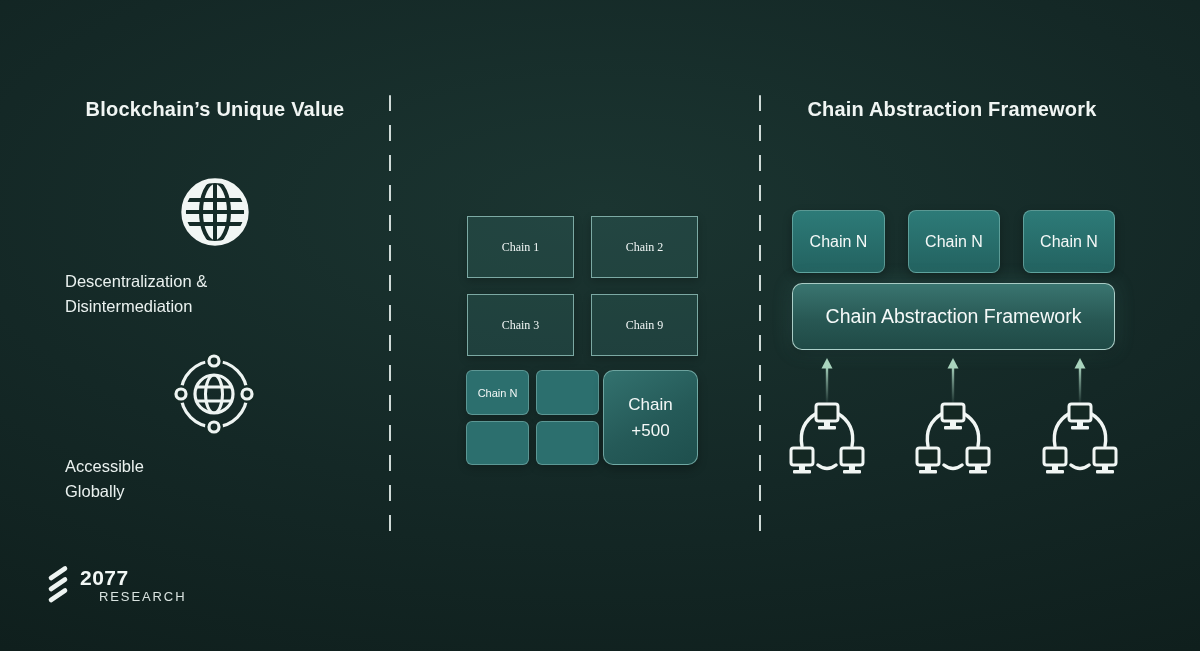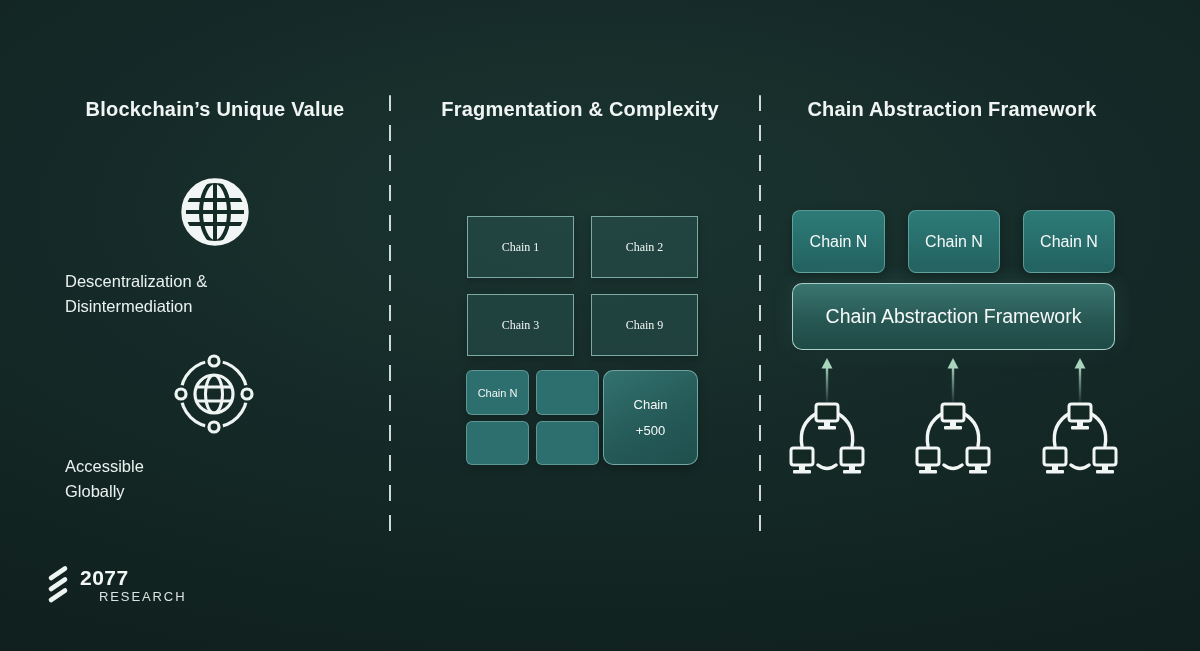--- a/index.html
+++ b/index.html
@@ -34,21 +34,21 @@
     position:absolute;width:61px;height:43px;border-radius:6px;
     background:#2c6f6e;border:1px solid rgba(150,200,195,.45);
     display:flex;align-items:center;justify-content:center;
     font-size:11px;color:#f2f7f6;box-shadow:0 3px 8px rgba(0,0,0,.22);
   }
   .chain-plus{
     position:absolute;left:603px;top:370px;width:93px;height:93px;border-radius:10px;
     background:linear-gradient(150deg,#33726f 0%,#255a58 55%,#1e4f4d 100%);
     border:1.5px solid rgba(135,190,184,.75);
     display:flex;align-items:center;justify-content:center;text-align:center;
-    white-space:pre-line;font-size:13px;line-height:26px;color:#f4f8f7;
+    white-space:pre-line;font-size:17px;line-height:26px;color:#f4f8f7;
     box-shadow:0 4px 10px rgba(0,0,0,.28);
   }
   .chain-n{
     position:absolute;width:91px;height:61px;border-radius:8px;
     background:linear-gradient(180deg,#2d7b78 0%,#236260 100%);
     border:1px solid rgba(145,205,198,.5);
     display:flex;align-items:center;justify-content:center;
     font-size:16px;color:#f4f8f7;box-shadow:0 4px 10px rgba(0,0,0,.28);
   }
   .caf-bar{
@@ -83,21 +83,20 @@
       <clipPath id="orbitGlobeClip">
           <circle cx="43" cy="43" r="19"></circle>
         </clipPath>
     </defs>
   </svg>
 
   <div class="divider" style="left:389px"></div>
   <div class="divider" style="left:759px"></div>
 
   <h2 class="col-title" style="left:40px;top:98px;width:350px">Blockchain’s Unique Value</h2>
-  <h2 class="col-title" style="left:415px;top:98px;width:330px">Fragmentation &amp; Complexity</h2>
   <h2 class="col-title" style="left:777px;top:98px;width:350px">Chain Abstraction Framework</h2>
 
   <div class="icon-wrap" style="left:180px;top:177px">
     <svg width="70" height="70" viewBox="0 0 70 70">
       <circle cx="35" cy="35" r="30" fill="#f1f6f4"></circle>
       <g clip-path="url(#globeClip)" stroke="#152b27" stroke-width="4" fill="none">
         <line x1="2" y1="23" x2="68" y2="23"></line>
         <line x1="2" y1="35" x2="68" y2="35"></line>
         <line x1="2" y1="47" x2="68" y2="47"></line>
         <line x1="35" y1="2" x2="35" y2="68"></line>

